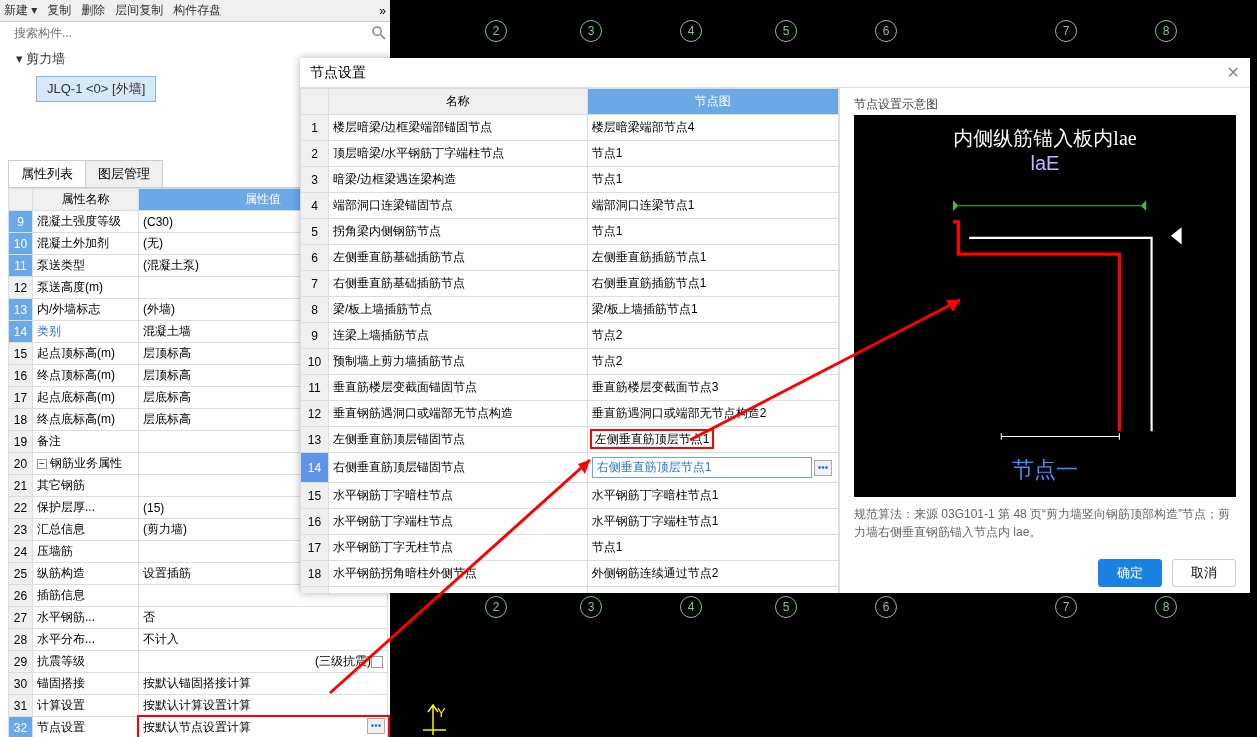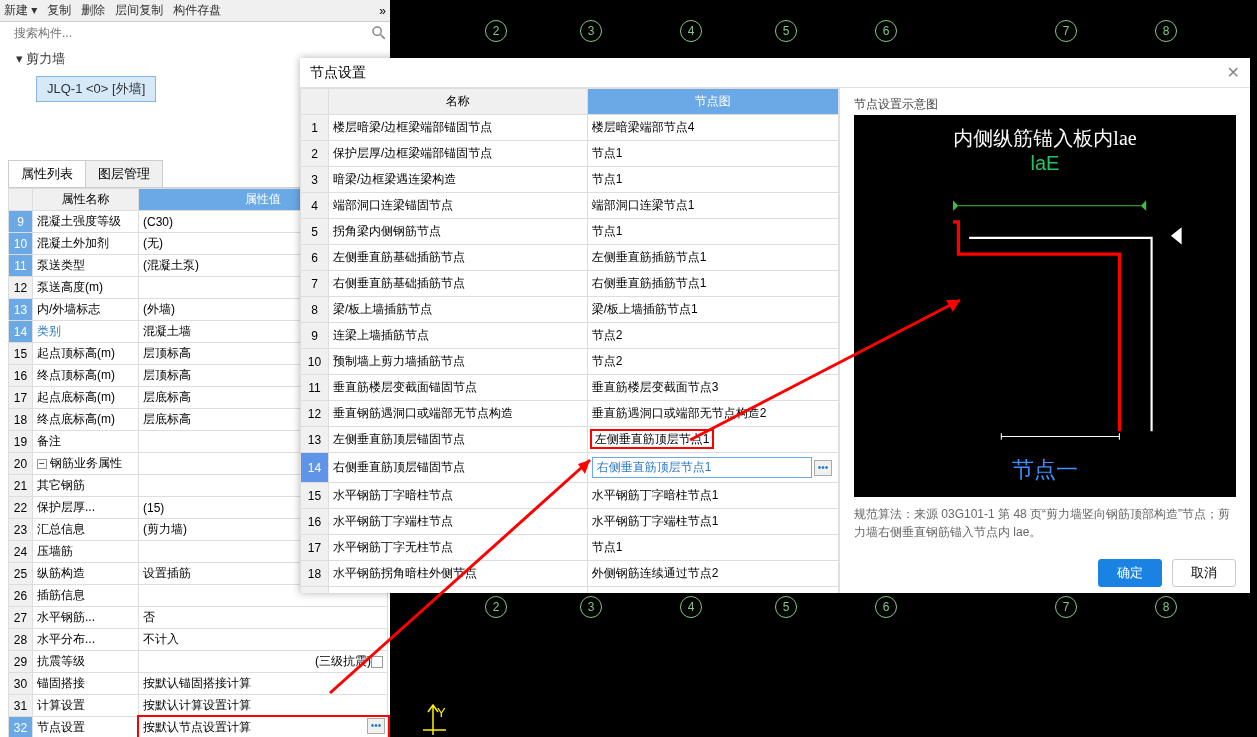--- a/index.html
+++ b/index.html
@@ -44,21 +44,21 @@
 .node-table th.hdr-blue { background:#6aa9e6; color:#fff; }
 .node-table td { border:1px solid #ddd; padding:4px; height:21px; }
 .node-table td.rownum { background:#f0f0f0; text-align:center; width:28px; }
 .node-table tr.sel td.rownum { background:#5f94e8; color:#fff; }
 .node-table tr.sel td.valcell { }
 .node-sel-input { border:1px solid #6aa9e6; padding:1px 4px; color:#2b78c4; position:relative; display:inline-block; width:calc(100% - 22px); }
 .dlg-right { width:410px; padding:8px 14px 0 14px; display:flex; flex-direction:column; }
 .preview-title { font-size:12px; color:#444; margin-bottom:2px; }
 .preview-box { flex:1; background:#000; position:relative; margin-bottom:8px; }
 .preview-text { color:#fff; font-size:20px; font-family:SimSun,serif; text-align:center; padding-top:10px; }
-.preview-lae { color:#22c55e; font-size:20px; text-align:center; }
+.preview-lae { color:#c4b5fd; font-size:20px; text-align:center; }
 .preview-jiedian { color:#3f8fff; font-size:22px; text-align:center; position:absolute; bottom:12px; left:0; right:0; }
 .preview-draw { position:absolute; top:80px; left:40px; right:20px; bottom:60px; }
 .desc { font-size:12px; color:#666; line-height:1.5; height:48px; }
 .btn-row { display:flex; justify-content:flex-end; gap:10px; padding:6px 0; }
 .btn { padding:4px 18px; font-size:13px; border:1px solid #ccc; background:#fff; cursor:pointer; border-radius:3px; }
 .btn.primary { background:#1a82e2; color:#fff; border-color:#1a82e2; }
 .red-arrow { stroke:red; stroke-width:3; fill:none; }
 .red-arrow-head { fill:red; }
 svg.overlay { position:absolute; pointer-events:none; }
 </style>
@@ -263,21 +263,21 @@
         </tr>
           </thead>
         <tbody id="node-body">
             <tr>
               <td class="rownum">1</td>
               <td>楼层暗梁/边框梁端部锚固节点</td>
               <td class="valcell"><span>楼层暗梁端部节点4</span></td>
             </tr>
             <tr>
               <td class="rownum">2</td>
-              <td>保护层厚/边框梁端部锚固节点</td>
+              <td>顶层暗梁/水平钢筋丁字端柱节点</td>
               <td class="valcell"><span>节点1</span></td>
             </tr>
             <tr>
               <td class="rownum">3</td>
               <td>暗梁/边框梁遇连梁构造</td>
               <td class="valcell"><span>节点1</span></td>
             </tr>
             <tr>
               <td class="rownum">4</td>
               <td>端部洞口连梁锚固节点</td>

